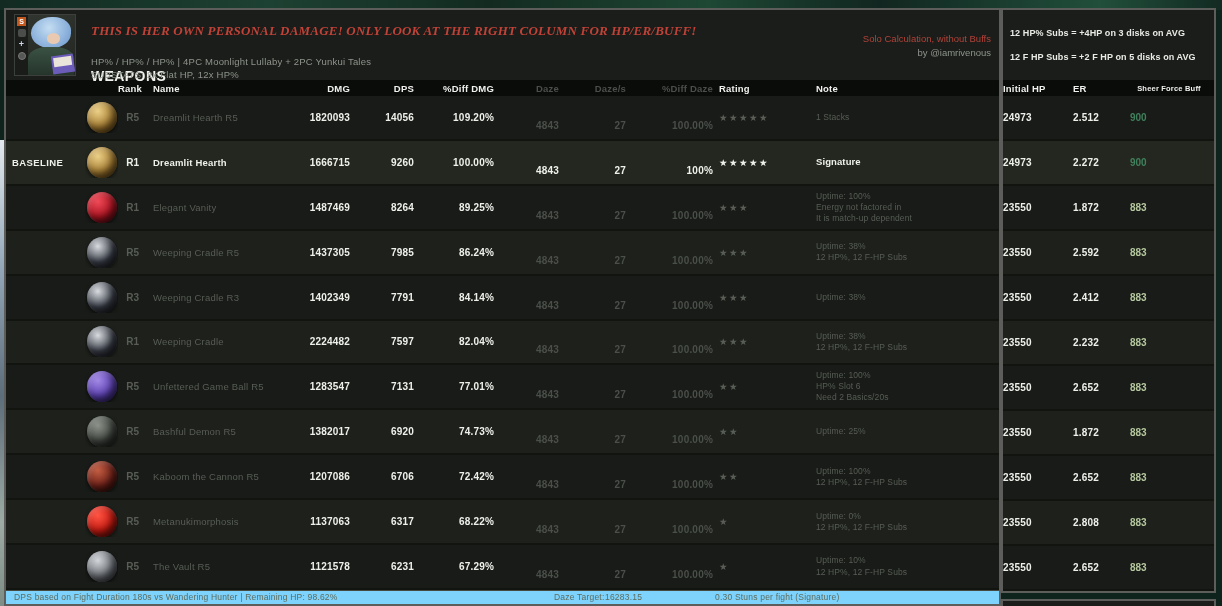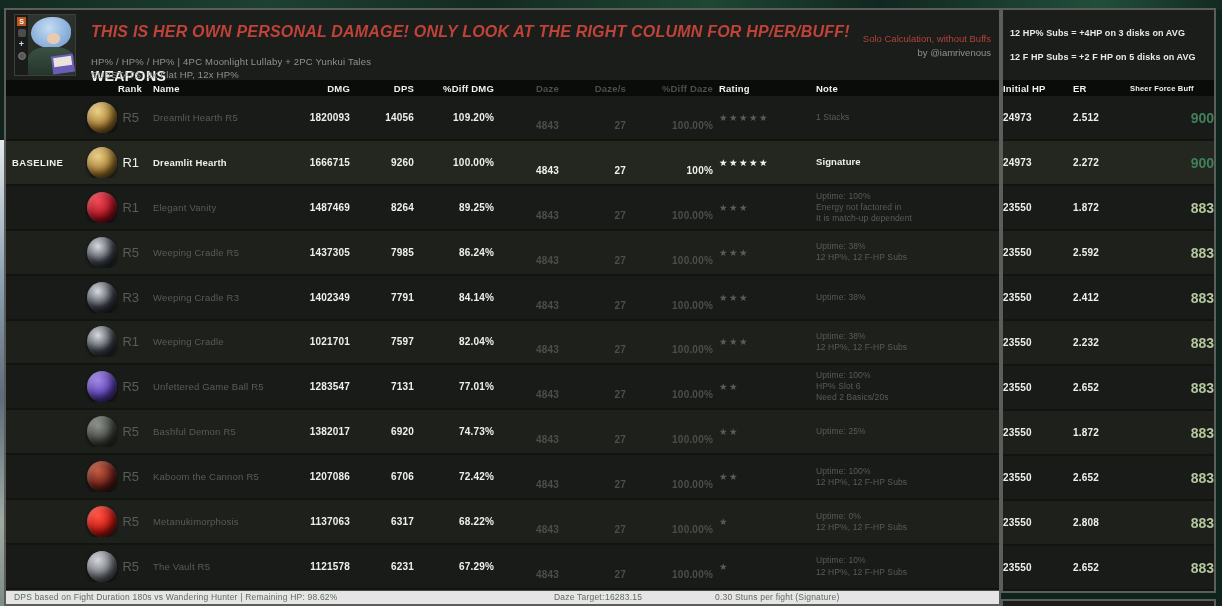--- a/index.html
+++ b/index.html
@@ -35,22 +35,22 @@
   .strip-lens{width:8px;height:8px;border-radius:50%;background:#555855;border:1px solid #777;box-sizing:border-box;}
   .portrait{flex:1;position:relative;overflow:hidden;background:linear-gradient(160deg,#31352f,#222521);}
   .hair{position:absolute;left:3px;top:2px;width:40px;height:31px;border-radius:55% 45% 50% 50%;
     background:radial-gradient(circle at 45% 35%,#c4ddf2,#84abd8 70%,#6b93c4);}
   .face{position:absolute;left:19px;top:18px;width:13px;height:11px;border-radius:50%;background:#e9cab1;}
   .jacket{position:absolute;left:0px;top:32px;width:46px;height:30px;border-radius:40% 40% 0 0;
     background:linear-gradient(#3a5243,#24332a);}
   .book{position:absolute;right:1px;bottom:2px;width:22px;height:18px;background:#6c5cba;transform:rotate(-8deg);}
   .book:before{content:"";position:absolute;left:2px;top:2px;width:18px;height:9px;background:#e9e5da;}
 
-  .warning{position:absolute;left:85px;top:13px;font-size:16px;font-weight:bold;font-style:italic;
-    color:#c04238;letter-spacing:.2px;}
+  .warning{position:absolute;left:85px;top:13px;font-size:13px;font-weight:bold;font-style:italic;
+    color:#c04238;letter-spacing:.2px;font-family:Liberation Serif, serif;}
   .title{position:absolute;left:85px;top:27px;font-size:14px;font-weight:bold;color:#f2f3ef;letter-spacing:.4px;margin-top:31px;}
   .subline1{position:absolute;left:85px;top:46px;font-size:9.5px;color:#8f948d;letter-spacing:.2px;}
   .subline2{position:absolute;left:85px;top:59px;font-size:9.5px;color:#8f948d;letter-spacing:.2px;}
   .solo-note{position:absolute;right:8px;top:23px;font-size:9.5px;color:#b3423a;}
   .credit{position:absolute;right:8px;top:37px;font-size:9.5px;color:#8f948d;}
 
   .rp-header{height:70px;flex:none;display:flex;flex-direction:column;justify-content:center;
     padding-left:7px;gap:14px;}
   .rp-note{font-size:9px;font-weight:bold;color:#e9ebe6;letter-spacing:.1px;white-space:nowrap;}
 
@@ -75,36 +75,36 @@
   .rrow{flex:1 1 0;display:grid;align-items:center;box-sizing:border-box;
     grid-template-columns:70px 57px 1fr;background:#181b17;border-bottom:2px solid #121410;}
   .row.alt,.rrow.alt{background:#1d201b;}
   .row.baseline,.rrow.baseline{background:#23271f;}
 
   .cell{overflow:hidden;}
   .baseline-label{font-size:9.5px;font-weight:bold;color:#eef0ea;letter-spacing:.4px;padding-left:6px;}
   .icon-cell{display:flex;justify-content:center;align-items:center;}
   .wicon{width:30px;height:31px;border-radius:50%;
     box-shadow:inset -4px -5px 7px rgba(0,0,0,.55),inset 2px 3px 4px rgba(255,255,255,.18),0 2px 4px rgba(0,0,0,.6);}
-  .rank{font-size:13px;font-weight:normal;color:#585d56;}
+  .rank{font-size:10px;font-weight:bold;color:#585d56;}
   .name{font-size:9.5px;color:#585d56;letter-spacing:.2px;}
   .num{font-size:10px;font-weight:bold;color:#eef0ea;letter-spacing:.2px;}
   .dimv{font-size:10px;font-weight:bold;color:#4b4f4a;letter-spacing:.2px;margin-top:16px;}
   .stars{font-size:9.5px;color:#585d56;letter-spacing:1.5px;white-space:nowrap;}
   .note{font-size:8.5px;color:#585d56;line-height:1.3;letter-spacing:.1px;}
-  .buff{font-size:14px;font-weight:bold;text-align:right;}
+  .buff{font-size:10px;font-weight:bold;text-align:left;}
   .buff-dark{color:#40805c;}
   .buff-light{color:#b5c79e;}
   .row.baseline .rank,.row.baseline .name,.row.baseline .stars,
   .row.baseline .note,.row.baseline .dimv{color:#eef0ea;}
   .row.baseline .name{font-weight:bold;}
   .row.baseline .note{font-weight:bold;font-size:9.5px;}
 
   
-  .footer{height:13px;flex:none;background:#e5e5e5;border-top:1px solid #454b43;position:relative;}
+  .footer{height:13px;flex:none;background:#7dd3fc;border-top:1px solid #454b43;position:relative;}
   .footer span{position:absolute;top:1px;font-size:8.5px;color:#5e6c5e;letter-spacing:.2px;white-space:nowrap;}
   .f-left{left:8px;}
   .f-daze-label{left:519px;margin-left:29px;}
   .f-daze-value{left:599px;}
   .f-stuns{left:709px;}
 </style>
 </head>
 <body>
 
 <div class="bg-top"></div>
@@ -243,21 +243,21 @@
           <div>Uptime: 38%</div>
         </div>
   </div>
       <div class="row alt">
     <div class="cell baseline-label"></div>
     <div class="cell icon-cell">
       <div class="wicon" style="background: radial-gradient(circle at 36% 30%, rgb(217, 221, 225), rgb(59, 63, 73) 55%, rgb(20, 22, 28) 95%);"></div>
     </div>
     <div class="cell rank c-right">R1</div>
     <div class="cell name c-left">Weeping Cradle</div>
-    <div class="cell num c-right">1021701</div>
+    <div class="cell num c-right">2224482</div>
     <div class="cell num c-right">7597</div>
     <div class="cell num c-right">82.04%</div>
     <div class="cell dimv c-right">4843</div>
     <div class="cell dimv c-right">27</div>
     <div class="cell dimv c-right">100.00%</div>
     <div class="cell stars c-center">★★★</div>
     <div class="cell note c-left">
           <div>Uptime: 38%</div>
           <div>12 HP%, 12 F-HP Subs</div>
         </div>
@@ -368,21 +368,21 @@
 </div>
 
 <div class="right-panel">
   <div class="rp-header">
     <div class="rp-note">12 HP% Subs = +4HP on 3 disks on AVG</div>
     <div class="rp-note">12 F HP Subs = +2 F HP on 5 disks on AVG</div>
   </div>
   <div class="rp-col-header">
     <div class="hcell c-center">Initial HP</div>
     <div class="hcell c-center">ER</div>
-    <div class="hcell hsmall" style="text-align:left;">Sheer Force Buff</div>
+    <div class="hcell hsmall" style="text-align:center;">Sheer Force Buff</div>
   </div>
   <div class="rp-tbody">
       <div class="rrow">
     <div class="cell num c-center">24973</div>
     <div class="cell num c-center">2.512</div>
     <div class="cell buff buff-dark">900</div>
   </div>
       <div class="rrow alt baseline">
     <div class="cell num c-center">24973</div>
     <div class="cell num c-center">2.272</div>

